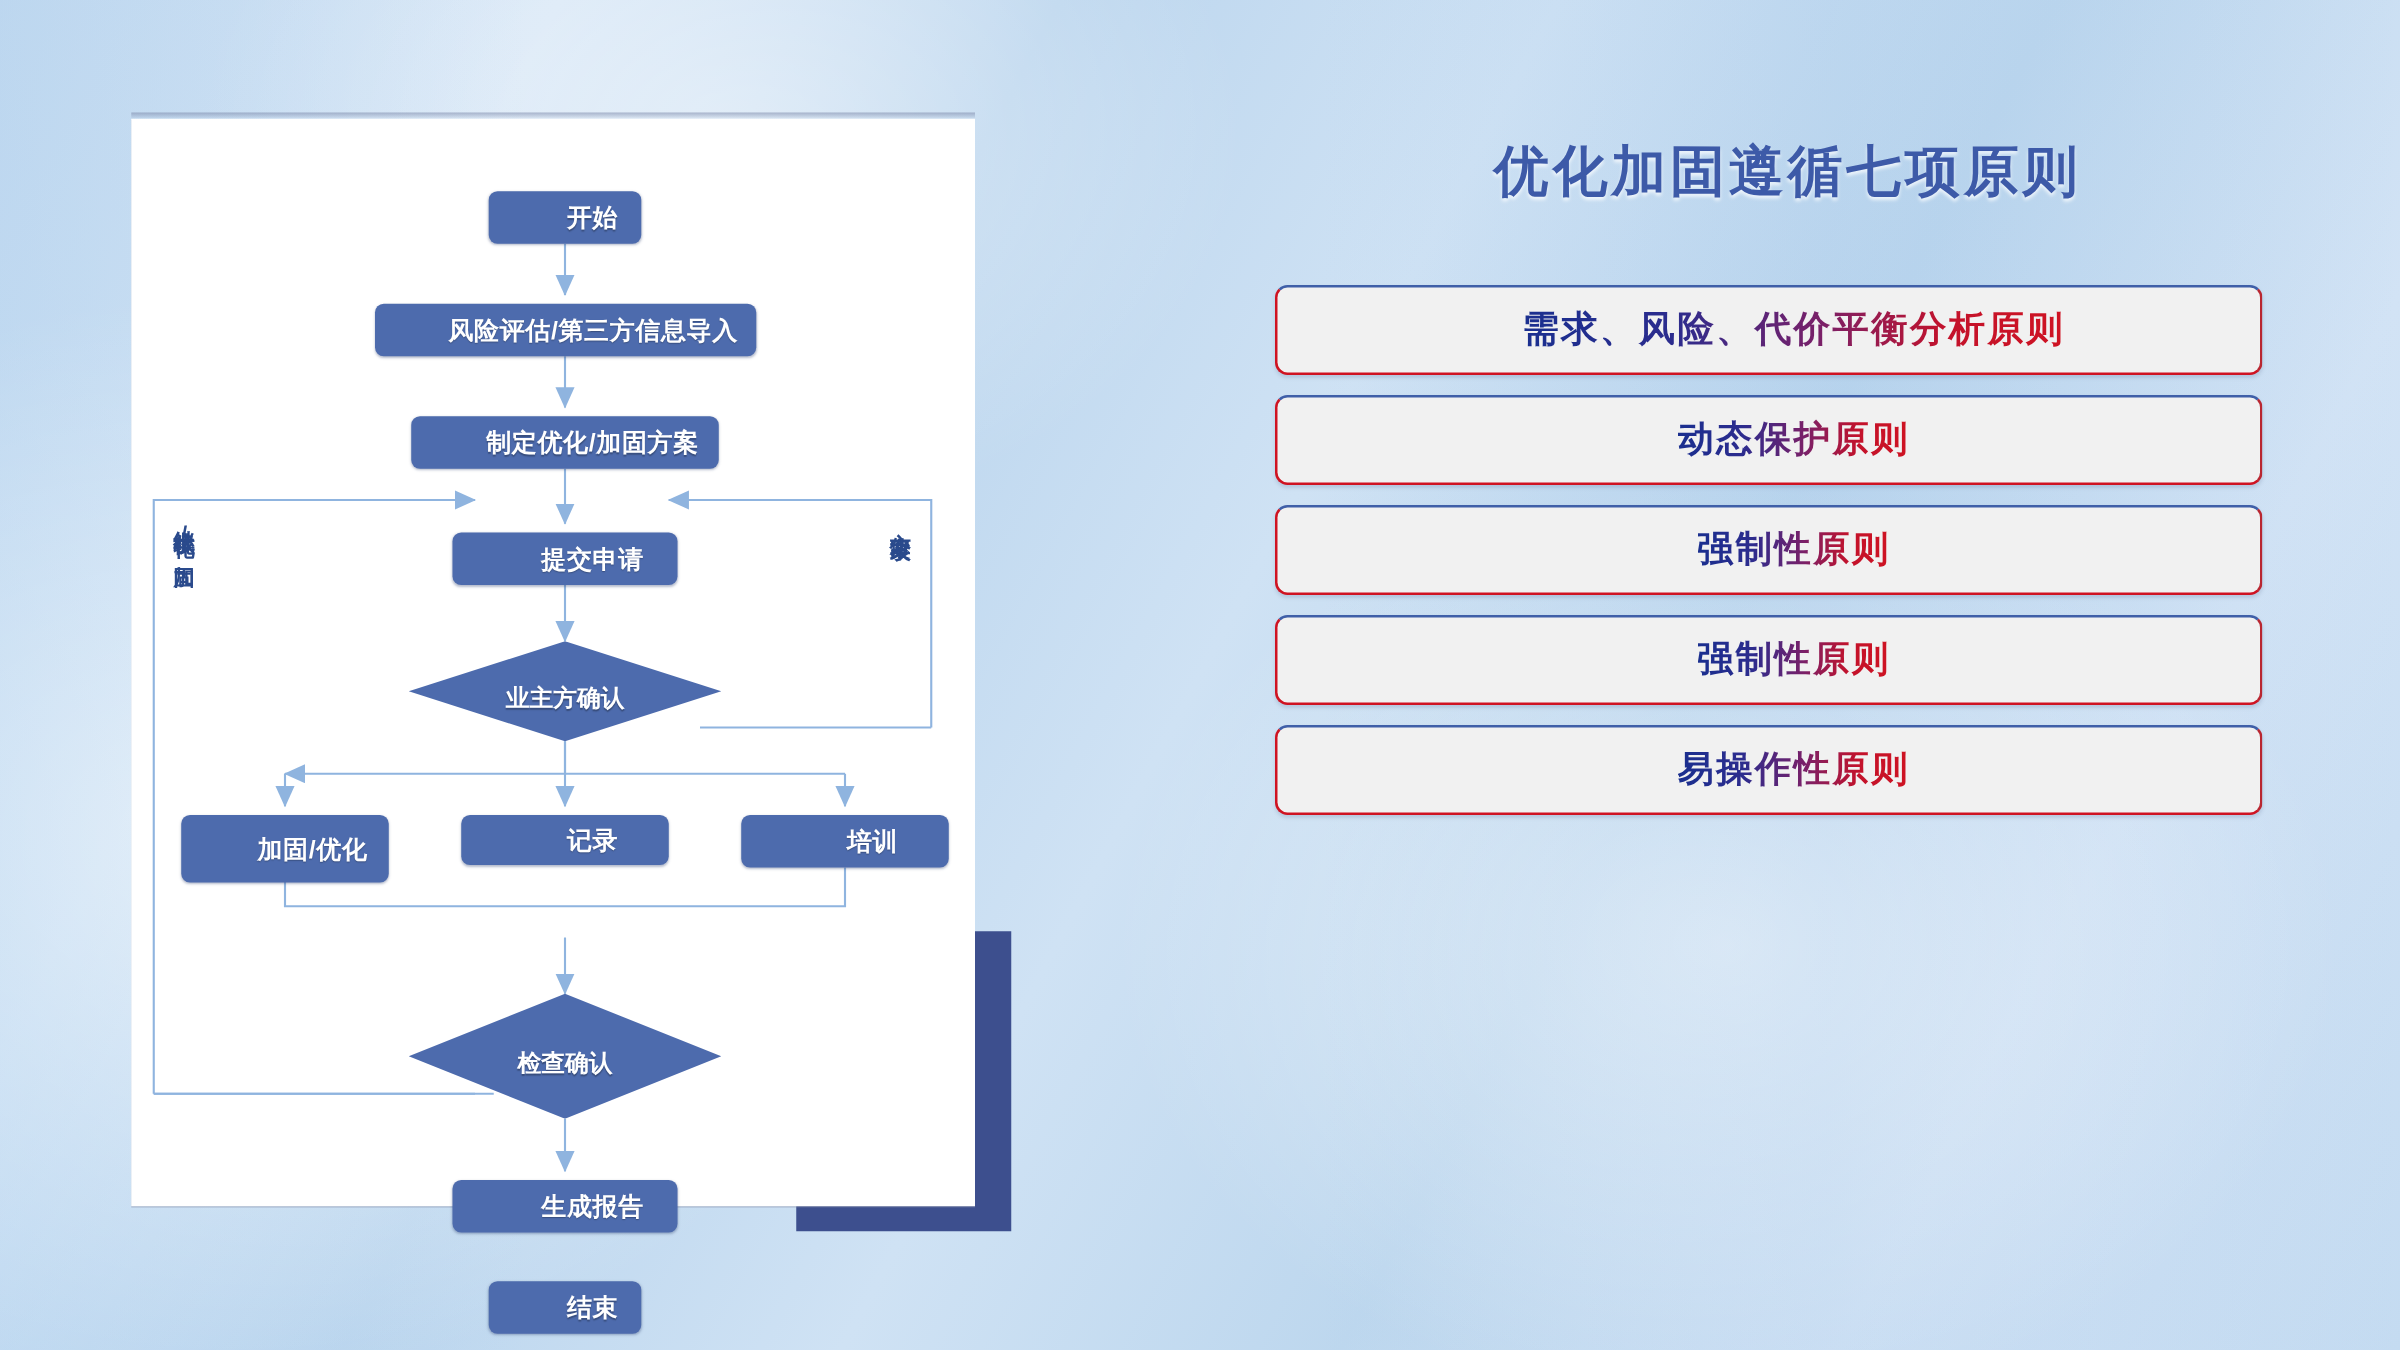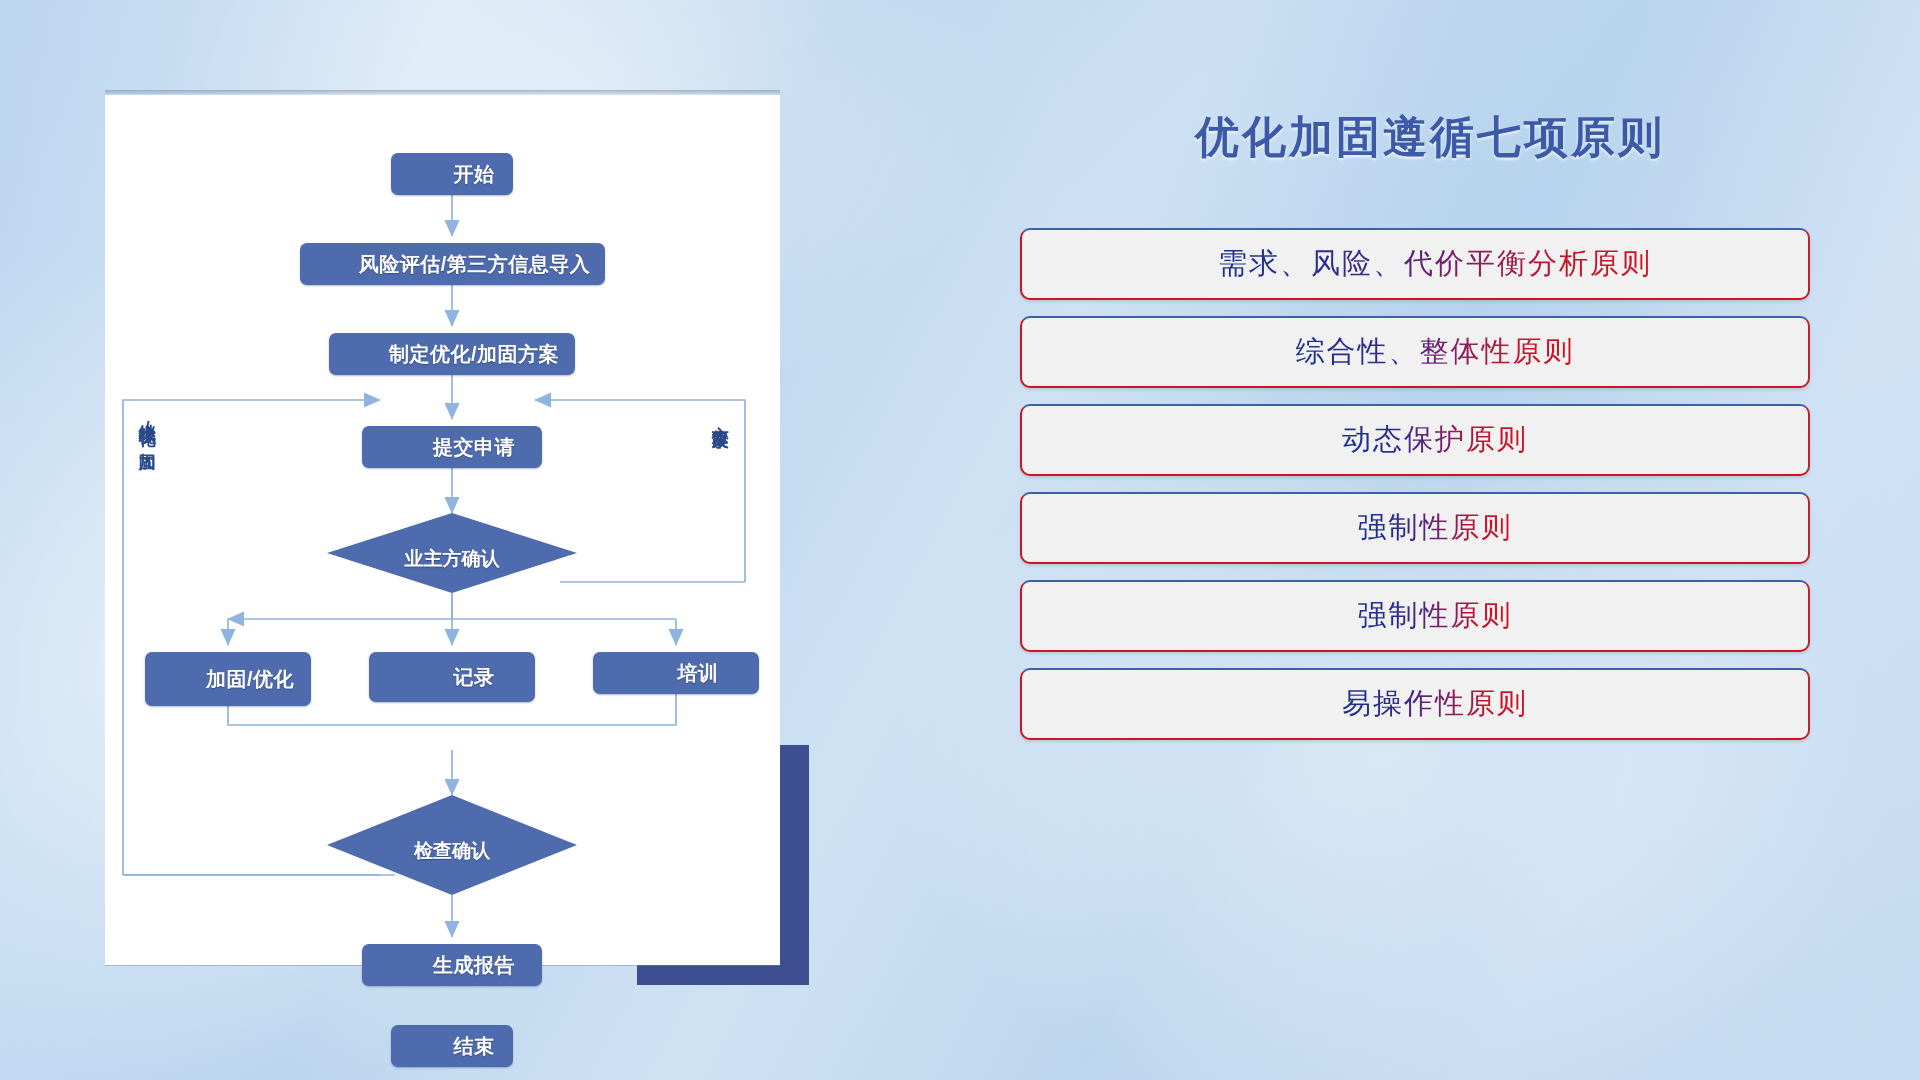--- a/index.html
+++ b/index.html
@@ -45,21 +45,21 @@
         text-shadow:0 2px 3px rgba(255,255,255,.75);}
   .plist{position:absolute;left:0px;top:228px;width:790px;}
   .pitem{position:relative;height:72px;margin-bottom:16px;border-radius:10px;
         background:#f1f1f1;
         border-top:2.2px solid #3f5fa8;
         border-left:2.6px solid #cf1322;
         border-right:2.2px solid #b92630;
         border-bottom:2.6px solid #cf1322;
         display:flex;align-items:center;justify-content:center;
         box-shadow:0 2px 3px rgba(70,90,130,.18);}
-  .pitem .ptext{font-size:29px;font-weight:400;letter-spacing:2px;
+  .pitem .ptext{font-size:29px;font-weight:700;letter-spacing:2px;
         background:linear-gradient(90deg,#1a2f8f 0%,#2c2c8e 28%,#7a2068 55%,#c3122b 78%,#cf1322 100%);
         -webkit-background-clip:text;background-clip:text;color:transparent;margin-left:40px;
         -webkit-text-fill-color:transparent;}
 </style>
 </head>
 <body>
 
 <div class="bg-band"></div>
 
 <div class="shadow-rect"></div>
@@ -122,21 +122,21 @@
       <svg width="250" height="80" viewBox="0 0 250 80">
         <polygon points="125,0 250,40 125,80 0,40" fill="#4d6bad"></polygon>
       </svg>
       <span style="font-size:19px;">业主方确认</span>
     </div>
 
     <div class="node" style="left:40px;top:557px;width:166px;height:54px;font-size:20px;">
       <span>加固/优化</span>
     </div>
 
-    <div class="node" style="left:264px;top:557px;width:166px;height:50px;font-size:20px;">
+    <div class="node" style="left:264px;top:557px;width:166px;height:40px;font-size:20px;">
       <span>记录</span>
     </div>
 
     <div class="node" style="left:488px;top:557px;width:166px;height:42px;font-size:20px;">
       <span>培训</span>
     </div>
 
     <div class="diamond-wrap" style="left:222px;top:700px;width:250px;height:100px;">
       <svg width="250" height="100" viewBox="0 0 250 100">
         <polygon points="125,0 250,50 125,100 0,50" fill="#4d6bad"></polygon>
@@ -162,23 +162,20 @@
 <div class="right">
 
   <div class="title">优化加固遵循七项原则</div>
 
   <div class="plist">
 
     <div class="pitem">
       <span class="ptext">需求、风险、代价平衡分析原则</span>
     </div>
 
-    <div class="pitem">
-      <span class="ptext">综合性、整体性原则</span>
-    </div>
 
     <div class="pitem">
       <span class="ptext">动态保护原则</span>
     </div>
 
     <div class="pitem">
       <span class="ptext">强制性原则</span>
     </div>
 
 

